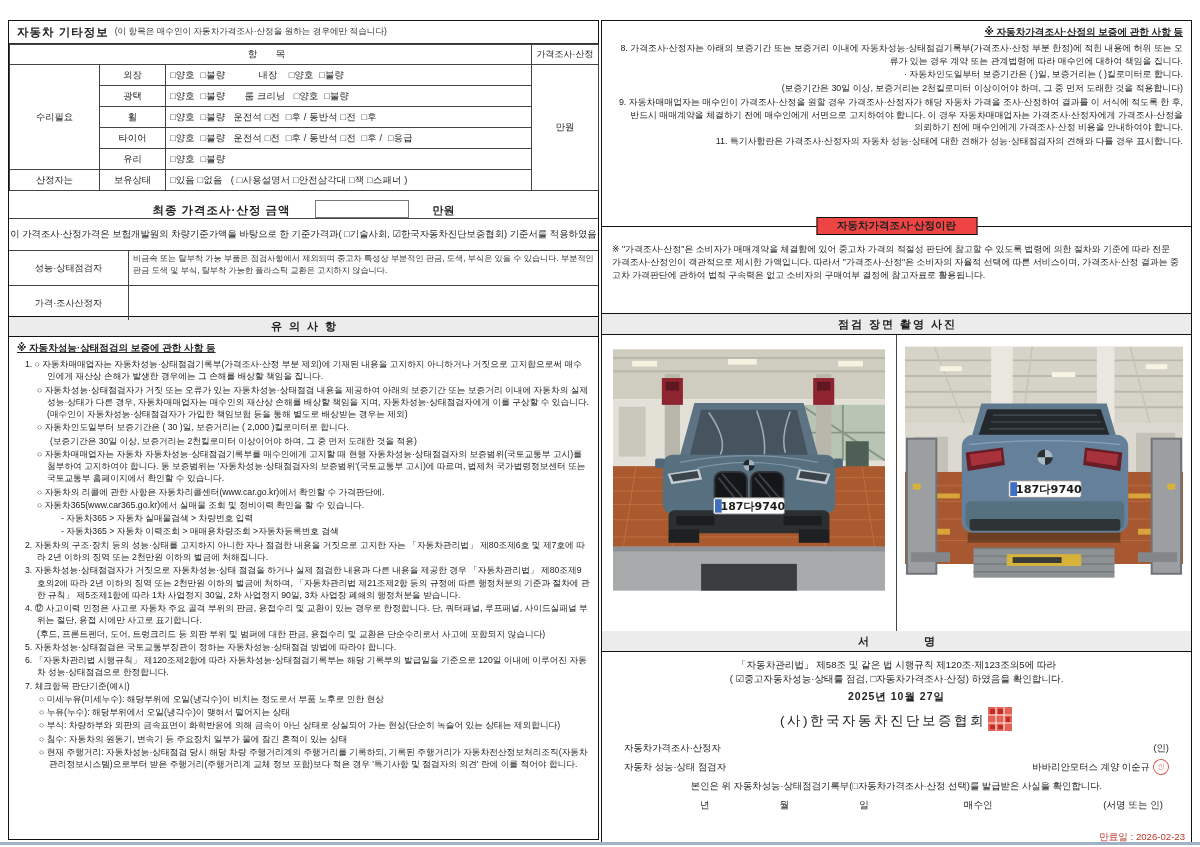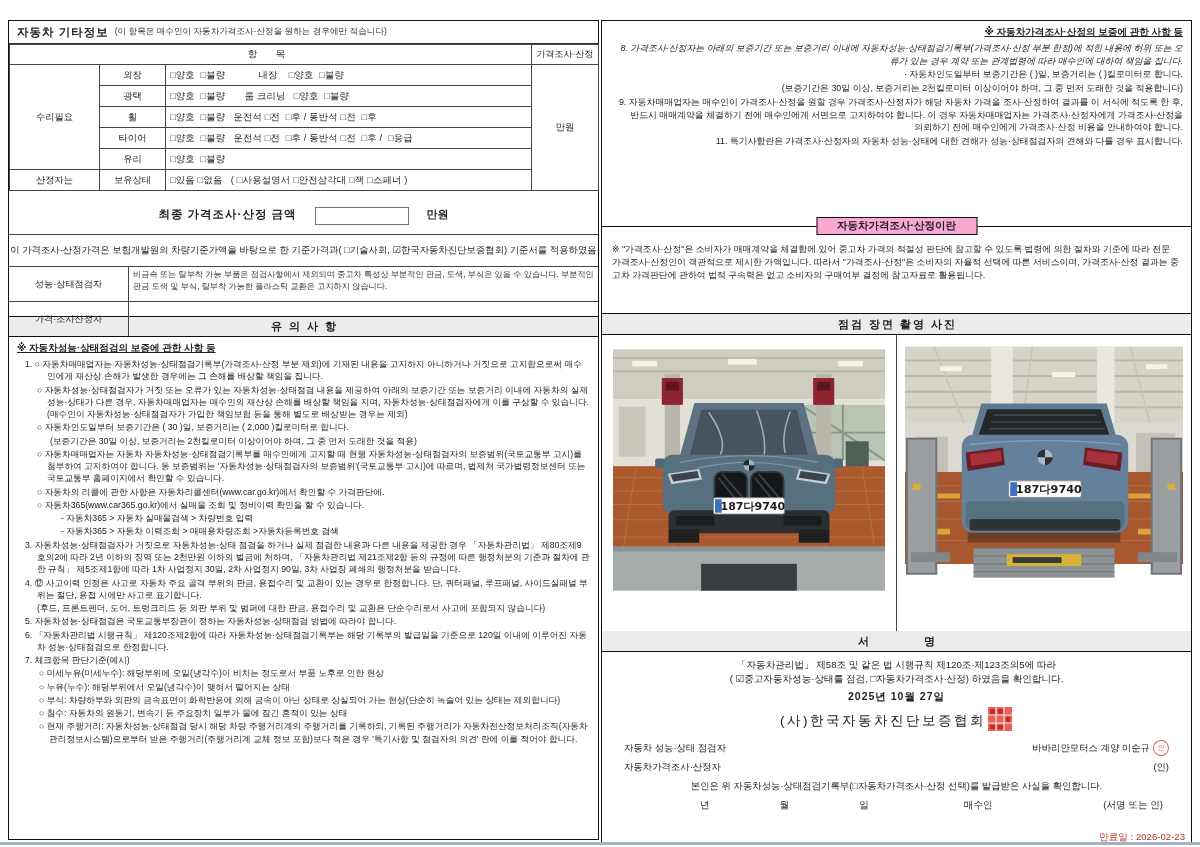--- a/index.html
+++ b/index.html
@@ -20,21 +20,21 @@
   .misc-title .n{font-size:8.6px;color:#333;margin-left:6px;}
   table.grid{border-collapse:collapse;width:100%;table-layout:fixed;}
   table.grid td,table.grid th{border:1px solid #444;padding:0 4px;font-size:9.3px;font-weight:normal;
       height:21px;box-sizing:border-box;overflow:hidden;}
   table.grid .hd{text-align:center;height:20px;font-size:9.5px;letter-spacing:8px;}
   table.grid .hd2{text-align:center;font-size:9px;letter-spacing:0;}
   table.grid .lab{text-align:center;}
   .cbx{white-space:pre;letter-spacing:0.2px;}
   .unitcell{text-align:center;font-size:9.5px;}
   
-  .finrow{height:27px;display:flex;align-items:flex-start;justify-content:center;border-bottom:1px solid #444;gap:18px;margin-top:16px;}
+  .finrow{height:27px;display:flex;align-items:flex-end;justify-content:center;border-bottom:1px solid #444;gap:24px;}
   .finrow .fl{font-weight:bold;font-size:11.5px;letter-spacing:1px;}
   .finrow .inputbox{display:inline-block;width:92px;height:16px;border:1px solid #777;background:#fff;}
   .finrow .fu{font-weight:bold;font-size:11px;}
   .basis{height:31px;display:flex;flex-direction:row;align-items:center;justify-content:center;
          border-bottom:1px solid #444;font-size:9.4px;line-height:1.35;}
   .remarks{display:flex;height:69px;}
   .remarks .rc1{width:147px;border-right:1px solid #444;display:flex;align-items:center;padding-left:10px;
                 font-size:9.3px;white-space:pre-line;box-sizing:border-box;}
   .remarks .rcol{flex:1;display:flex;flex-direction:column;}
   .remarks .rrow{display:flex;flex:1;}
@@ -53,21 +53,21 @@
   
   .notice{height:504px;box-sizing:border-box;padding:4px 8px 2px 8px;overflow:hidden;}
   .nhead{font-weight:bold;font-size:9.6px;text-decoration:underline;margin:1px 0 3px 0;}
   .ln{font-size:8.7px;line-height:1.41;color:#222;margin:0 0 1px 0;}
   .rnotice{height:205px;box-sizing:border-box;padding:4px 8px 0 8px;overflow:hidden;text-align:right;}
   .rnotice .ln{font-size:8.9px;line-height:1.43;}
 
   
   .defbox{height:88px;position:relative;border-top:1.6px solid #111;border-bottom:1.6px solid #111;
           box-sizing:border-box;padding:16px 10px 0 10px;}
-  .deftitle{position:absolute;top:-10px;left:50%;transform:translateX(-50%);background:#f9a8d4;
+  .deftitle{position:absolute;top:-10px;left:50%;transform:translateX(-50%);background:#ef4444;
             border:1.5px solid #111;padding:1px 20px;font-weight:bold;font-size:10.5px;white-space:nowrap;}
   .deftext{font-size:8.9px;line-height:1.45;color:#222;}
 
   
   .photos{height:296px;display:flex;}
   .pcell{flex:1;box-sizing:border-box;display:flex;justify-content:center;padding-top:9px;background:#fff;}
   .pcell+.pcell{border-left:1.2px solid #444;}
 
   
   .sig{height:196px;box-sizing:border-box;padding:6px 18px 0 18px;font-size:9.4px;position:relative;}
@@ -174,20 +174,21 @@
 
       <p class="ln" style="padding-left: 30px; text-indent: -22px;"><span>1. ○ 자동차매매업자는 자동차성능·상태점검기록부(가격조사·산정 부분 제외)에 기재된 내용을 고지하지 아니하거나 거짓으로 고지함으로써 매수인에게 재산상 손해가 발생한 경우에는 그 손해를 배상할 책임을 집니다.</span></p>
           <p class="ln" style="padding-left: 30px; text-indent: -10px;"><span>○ 자동차성능·상태점검자가 거짓 또는 오류가 있는 자동차성능·상태점검 내용을 제공하여 아래의 보증기간 또는 보증거리 이내에 자동차의 실제 성능·상태가 다른 경우, 자동차매매업자는 매수인의 재산상 손해를 배상할 책임을 지며, 자동차성능·상태점검자에게 이를 구상할 수 있습니다.(매수인이 자동차성능·상태점검자가 가입한 책임보험 등을 통해 별도로 배상받는 경우는 제외)</span></p>
           <p class="ln" style="padding-left: 30px; text-indent: -10px;"><span>○ 자동차인도일부터 보증기간은 (  30  )일, 보증거리는 (  2,000  )킬로미터로 합니다.</span></p>
           <p class="ln" style="padding-left: 33px; text-indent: 0px;"><span>(보증기간은 30일 이상, 보증거리는 2천킬로미터 이상이어야 하며, 그 중 먼저 도래한 것을  적용)</span></p>
           <p class="ln" style="padding-left: 30px; text-indent: -10px;"><span>○ 자동차매매업자는 자동차 자동차성능·상태점검기록부를 매수인에게 고지할 때 현행 자동차성능·상태점검자의 보증범위(국토교통부 고시)를 첨부하여 고지하여야 합니다. 동 보증범위는 '자동차성능·상태점검자의 보증범위'(국토교통부 고시)에 따르며, 법제처 국가법령정보센터 또는 국토교통부 홈페이지에서 확인할 수 있습니다.</span></p>
           <p class="ln" style="padding-left: 30px; text-indent: -10px;"><span>○ 자동차의 리콜에 관한 사항은 자동차리콜센터(www.car.go.kr)에서 확인할 수 가격판단에.</span></p>
           <p class="ln" style="padding-left: 30px; text-indent: -10px;"><span>○ 자동차365(www.car365.go.kr)에서 실매물 조회 및 정비이력 확인을 할 수 있습니다.</span></p>
           <p class="ln" style="padding-left: 44px; text-indent: 0px;"><span>- 자동차365 &gt; 자동차 실매물검색 &gt; 차량번호 입력</span></p>
           <p class="ln" style="padding-left: 44px; text-indent: 0px;"><span>- 자동차365 &gt; 자동차 이력조회 &gt; 매매용차량조회 &gt;자동차등록번호 검색</span></p>
+          <p class="ln" style="padding-left: 20px; text-indent: -12px;"><span>2. 자동차의 구조·장치 등의 성능·상태를 고지하지 아니한 자나 점검한 내용을 거짓으로 고지한 자는 「자동차관리법」 제80조제6호 및 제7호에 따라 2년 이하의 징역 또는 2천만원 이하의 벌금에 처해집니다.</span></p>
           <p class="ln" style="padding-left: 20px; text-indent: -12px;"><span>3. 자동차성능·상태점검자가 거짓으로 자동차성능·상태 점검을 하거나 실제 점검한 내용과 다른 내용을 제공한 경우 「자동차관리법」 제80조제9호의2에 따라 2년 이하의 징역 또는 2천만원 이하의 벌금에 처하며, 「자동차관리법 제21조제2항 등의 규정에 따른 행정처분의 기준과 절차에 관한 규칙」 제5조제1항에 따라 1차 사업정지 30일, 2차 사업정지 90일, 3차 사업장 폐쇄의 행정처분을 받습니다.</span></p>
           <p class="ln" style="padding-left: 20px; text-indent: -12px;"><span>4. ⑫ 사고이력 인정은 사고로 자동차 주요 골격 부위의 판금, 용접수리 및 교환이 있는 경우로 한정합니다. 단, 쿼터패널, 루프패널, 사이드실패널 부위는 절단, 용접 시에만 사고로 표기합니다.</span></p>
           <p class="ln" style="padding-left: 20px; text-indent: 0px;"><span>(후드, 프론트펜더, 도어, 트렁크리드 등 외판 부위 및 범퍼에 대한 판금, 용접수리 및 교환은 단순수리로서 사고에 포함되지 않습니다)</span></p>
           <p class="ln" style="padding-left: 20px; text-indent: -12px;"><span>5. 자동차성능·상태점검은 국토교통부장관이 정하는 자동차성능·상태점검 방법에 따라야 합니다.</span></p>
           <p class="ln" style="padding-left: 20px; text-indent: -12px;"><span>6. 「자동차관리법 시행규칙」 제120조제2항에 따라 자동차성능·상태점검기록부는 해당 기록부의 발급일을 기준으로 120일 이내에 이루어진 자동차 성능·상태점검으로 한정합니다.</span></p>
           <p class="ln" style="padding-left: 20px; text-indent: -12px;"><span>7. 체크항목 판단기준(예시)</span></p>
           <p class="ln" style="padding-left: 32px; text-indent: -10px;"><span>○ 미세누유(미세누수): 해당부위에 오일(냉각수)이 비치는 정도로서 부품 노후로 인한 현상</span></p>
           <p class="ln" style="padding-left: 32px; text-indent: -10px;"><span>○ 누유(누수): 해당부위에서 오일(냉각수)이 맺혀서 떨어지는 상태</span></p>
           <p class="ln" style="padding-left: 32px; text-indent: -10px;"><span>○ 부식: 차량하부와 외판의 금속표면이 화학반응에 의해 금속이 아닌 상태로 상실되어 가는  현상(단순히 녹슬어 있는 상태는 제외합니다)</span></p>
           <p class="ln" style="padding-left: 32px; text-indent: -10px;"><span>○ 침수: 자동차의 원동기, 변속기 등 주요장치 일부가 물에 잠긴 흔적이 있는 상태</span></p>
@@ -195,21 +196,21 @@
         </div>
     </div>
   </div>
 
   <div class="col col-right">
 
     <div class="rnotice">
       <div class="nhead">※ 자동차가격조사·산정의 보증에 관한 사항 등</div>
       <div>
 
-      <p class="ln" style="padding-left: 18px; text-indent: -12px; font-style: italic;"><span>8. 가격조사·산정자는 아래의 보증기간 또는 보증거리 이내에 자동차성능·상태점검기록부(가격조사·산정 부분 한정)에 적힌 내용에 허위 또는 오류가 있는 경우 계약 또는 관계법령에 따라 매수인에 대하여 책임을 집니다.</span></p>
+      <p class="ln" style="padding-left: 18px; text-indent: -12px;"><span>8. 가격조사·산정자는 아래의 보증기간 또는 보증거리 이내에 자동차성능·상태점검기록부(가격조사·산정 부분 한정)에 적힌 내용에 허위 또는 오류가 있는 경우 계약 또는 관계법령에 따라 매수인에 대하여 책임을 집니다.</span></p>
           <p class="ln" style="padding-left: 26px; text-indent: 0px;"><span>· 자동차인도일부터 보증기간은 (      )일, 보증거리는 (      )킬로미터로 합니다.</span></p>
           <p class="ln" style="padding-left: 26px; text-indent: 0px;"><span>(보증기간은 30일 이상, 보증거리는 2천킬로미터 이상이어야 하며, 그 중 먼저 도래한 것을 적용합니다)</span></p>
           <p class="ln" style="padding-left: 18px; text-indent: -12px;"><span>9. 자동차매매업자는 매수인이 가격조사·산정을 원할 경우 가격조사·산정자가 해당 자동차 가격을 조사·산정하여 결과를 이 서식에 적도록 한 후, 반드시 매매계약을 체결하기 전에 매수인에게 서면으로 고지하여야 합니다. 이 경우 자동차매매업자는 가격조사·산정자에게 가격조사·산정을 의뢰하기 전에 매수인에게 가격조사·산정 비용을 안내하여야 합니다.</span></p>
           <p class="ln" style="padding-left: 18px; text-indent: -14px;"><span>11. 특기사항란은 가격조사·산정자의 자동차 성능·상태에 대한 견해가 성능·상태점검자의 견해와 다를 경우 표시합니다.</span></p>
         </div>
     </div>
 
     <div class="defbox">
       <div class="deftitle">자동차가격조사·산정이란</div>
       <div class="deftext">※ "가격조사·산정"은 소비자가 매매계약을 체결함에 있어 중고차 가격의 적절성 판단에 참고할 수 있도록 법령에 의한 절차와 기준에 따라 전문 가격조사·산정인이 객관적으로 제시한 가액입니다. 따라서 "가격조사·산정"은 소비자의 자율적 선택에 따른 서비스이며, 가격조사·산정 결과는 중고차 가격판단에 관하여 법적 구속력은 없고 소비자의 구매여부 결정에 참고자료로 활용됩니다.</div>
@@ -354,30 +355,30 @@
               <rect x="3" y="3" width="5" height="5" fill="#c22c22"></rect>
               <rect x="11" y="3" width="5" height="5" fill="#c22c22"></rect>
               <rect x="19" y="11" width="4" height="5" fill="#c22c22"></rect>
               <rect x="3" y="19" width="5" height="4" fill="#c22c22"></rect>
               <rect x="11" y="19" width="5" height="4" fill="#c22c22"></rect>
             </svg></span>
       </div>
       <div class="sigrows">
 
       <div class="sig-row">
+            <span class="sl">자동차가격조사·산정자</span>
+            <span class="sv">
+              <span>(인)</span>
+            </span>
+          </div>
+          <div class="sig-row">
             <span class="sl">자동차 성능·상태 점검자</span>
             <span class="sv">
               <span>바바리안모터스 계양 이순규</span>
               <span class="cseal">인</span>
-            </span>
-          </div>
-          <div class="sig-row">
-            <span class="sl">자동차가격조사·산정자</span>
-            <span class="sv">
-              <span>(인)</span>
             </span>
           </div>
         </div>
       <div class="confirm">본인은 위 자동차성능·상태점검기록부(□자동차가격조사·산정 선택)를 발급받은 사실을 확인합니다.</div>
       <div class="buyerline">
         <span class="d1">년</span>
         <span class="d2">월</span>
         <span class="d3">일</span>
         <span class="by">매수인</span>
         <span class="sn">(서명 또는 인)</span>

